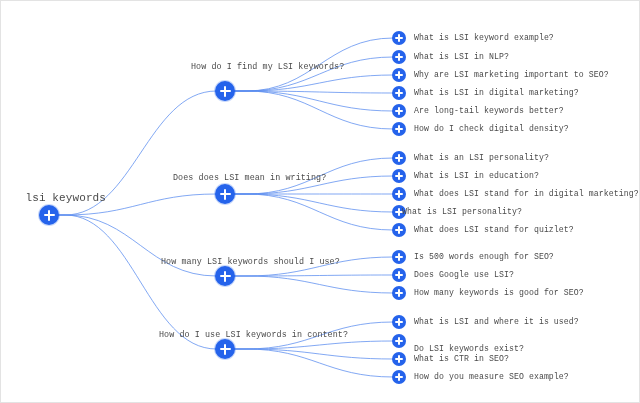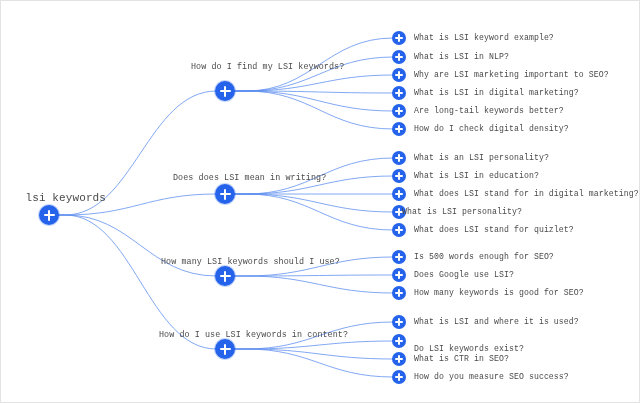--- a/index.html
+++ b/index.html
@@ -226,16 +226,16 @@
       <div class="label label-leaf" style="left: 413px; top: 334px; margin-top: 8px;">Do LSI keywords exist?</div>
       <div class="node node-sm" style="left: 391px; top: 351px;">
         <span class="plus-h"></span>
         <span class="plus-v"></span>
       </div>
       <div class="label label-leaf" style="left: 413px; top: 352px;">What is CTR in SEO?</div>
       <div class="node node-sm" style="left: 391px; top: 369px;">
         <span class="plus-h"></span>
         <span class="plus-v"></span>
       </div>
-      <div class="label label-leaf" style="left: 413px; top: 370px;">How do you measure SEO success?</div>
+      <div class="label label-leaf" style="left: 413px; top: 370px;">How do you measure SEO example?</div>
     </div>
 
 </div>
 
 </body></html>

